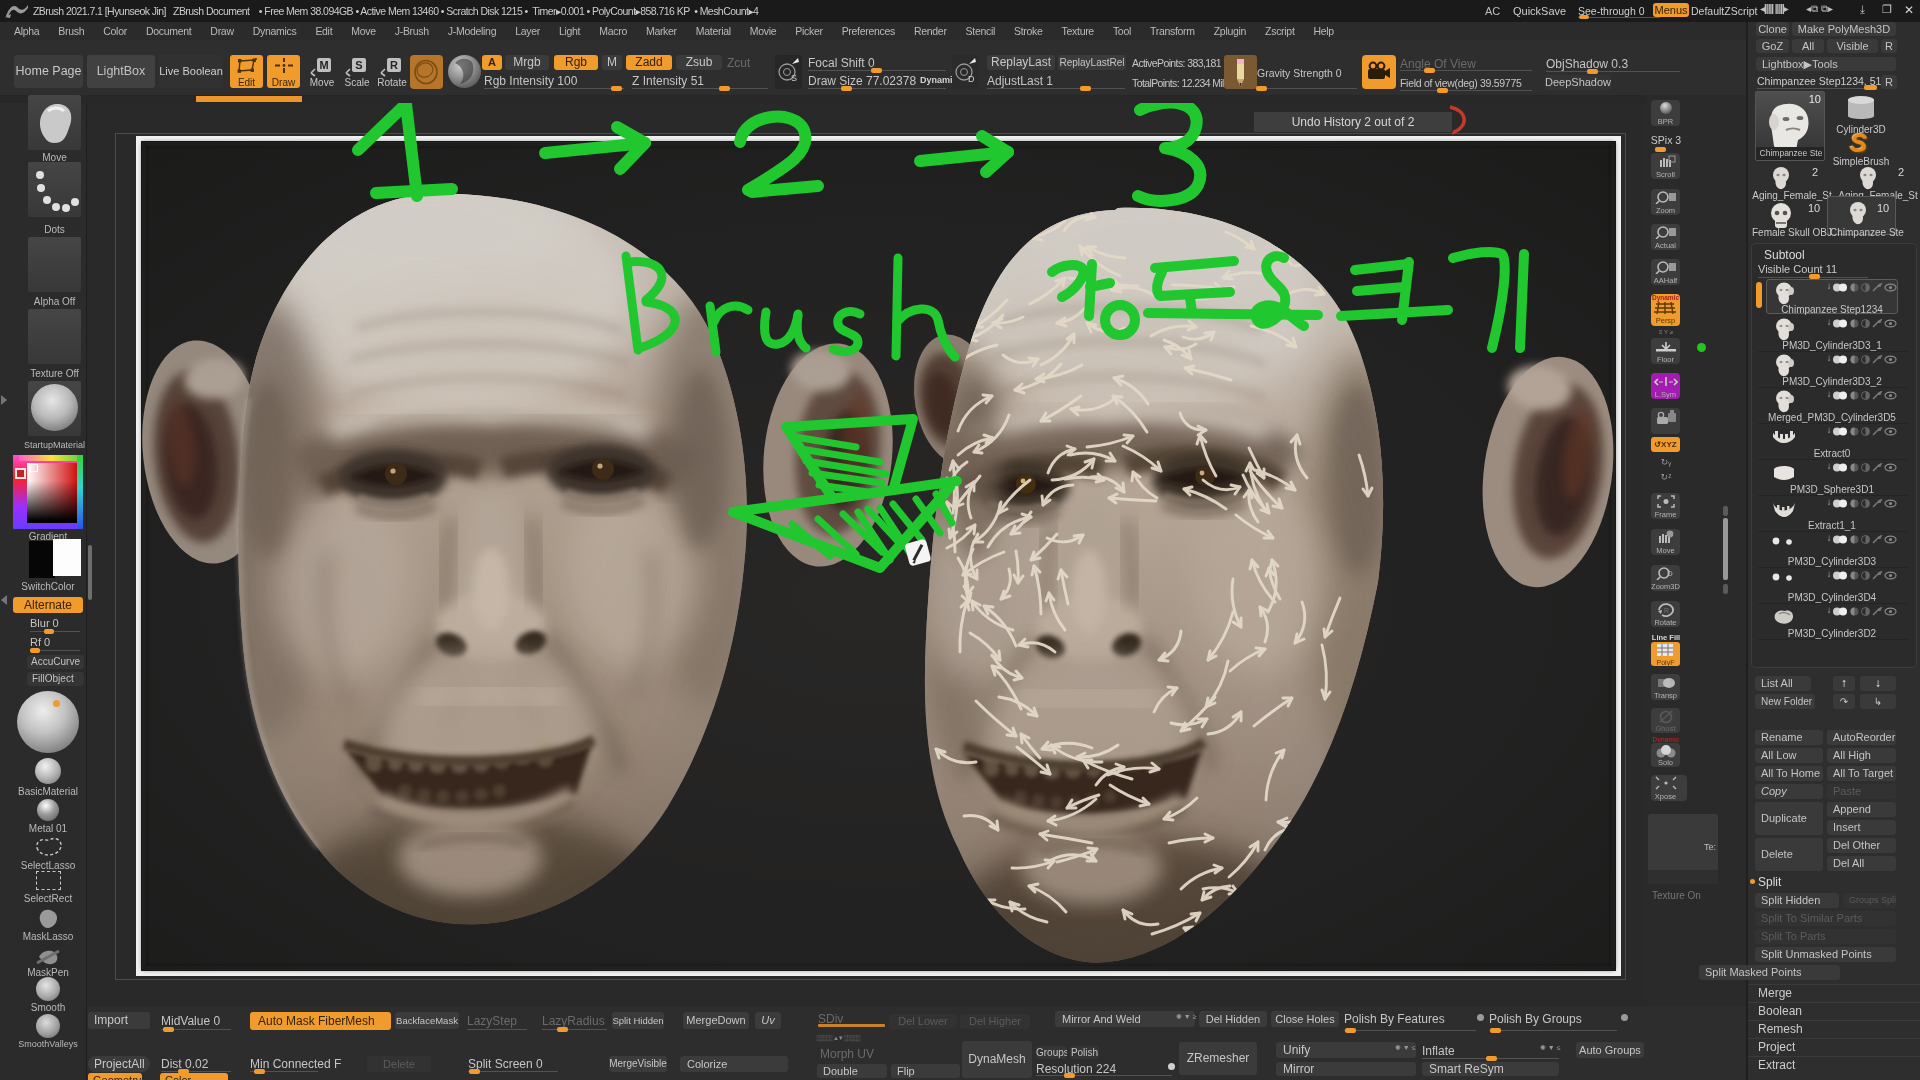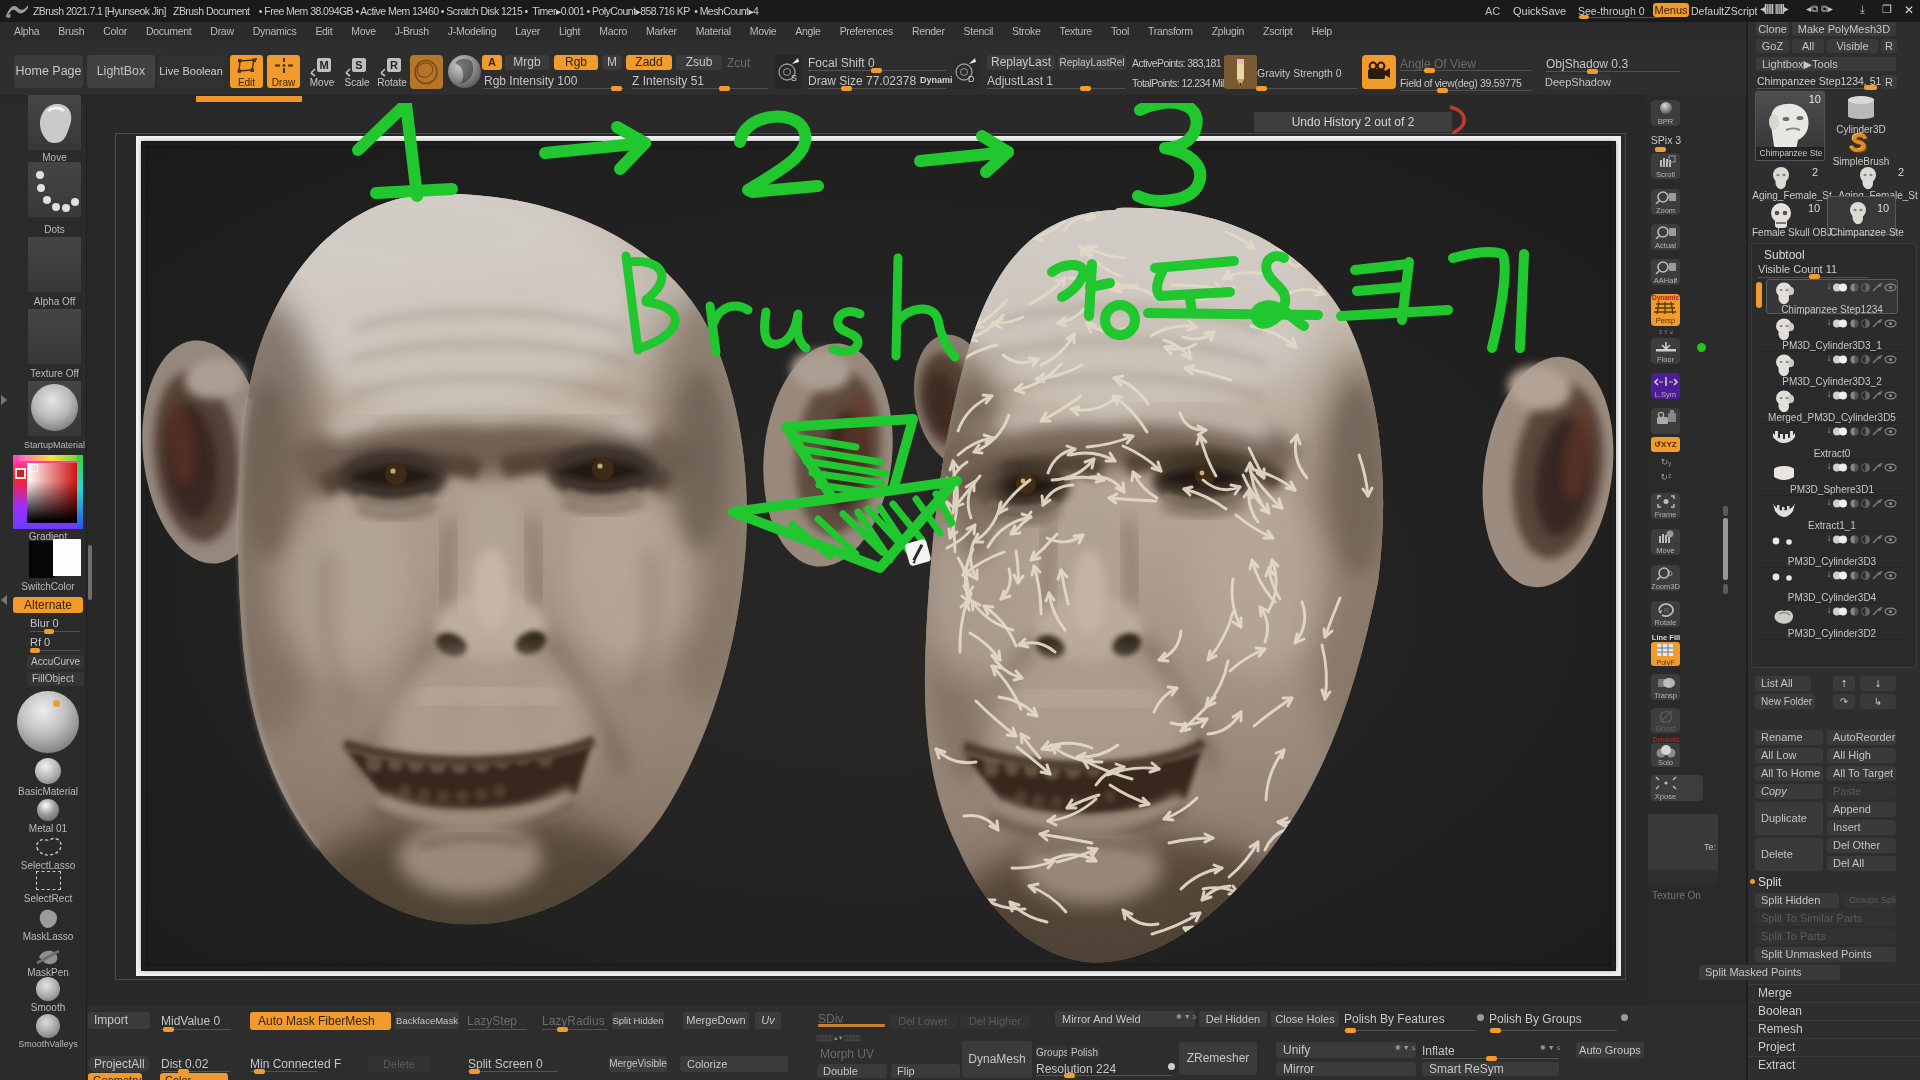--- a/index.html
+++ b/index.html
@@ -49,21 +49,21 @@
     <span>Edit</span>
     <span>Move</span>
     <span>J-Brush</span>
     <span>J-Modeling</span>
     <span>Layer</span>
     <span>Light</span>
     <span>Macro</span>
     <span>Marker</span>
     <span>Material</span>
     <span>Movie</span>
-    <span>Angle</span>
+    <span>Picker</span>
     <span>Preferences</span>
     <span>Render</span>
     <span>Stencil</span>
     <span>Stroke</span>
     <span>Texture</span>
     <span>Tool</span>
     <span>Transform</span>
     <span>Zplugin</span>
     <span>Zscript</span>
     <span>Help</span>
@@ -894,21 +894,21 @@
     <div style="position:absolute;left:0;bottom:1px;width:29px;text-align:center;font-size:7.5px;color:#5a3805">Persp</div>
   </div>
 <div class="a" style="left:1650px;top:329px;width:32px;text-align:center;font-size:6px;color:#888">≡ Y ≥</div>
 <div class="ic" style="left:1651px;top:338px;width:29px;height:26px;background:#3d3d3d">
     <div style="position:absolute;left:0;top:1px;width:29px;height:17px;text-align:center"><svg width="24" height="13">
         <path d="M12,2 L12,8 M8,5 L12,9 L16,5" stroke="#ccc" stroke-width="1.6" fill="none"></path>
         <rect x="2" y="9" width="20" height="2.5" fill="#ccc"></rect>
       </svg></div>
     <div style="position:absolute;left:-6px;bottom:0px;width:41px;text-align:center;font-size:7.5px;color:#b4b4b4">Floor</div>
   </div>
-<div class="ic" style="left:1651px;top:373px;width:29px;height:26px;background:#4c1d95">
+<div class="ic" style="left:1651px;top:373px;width:29px;height:26px;background:#a21caf">
     <div style="position:absolute;left:0;top:1px;width:29px;height:17px;text-align:center"><svg width="24" height="13">
         <path d="M4,4 L1,7 L4,10 M20,4 L23,7 L20,10 M12,2 L12,11" stroke="#ccc" stroke-width="1.6" fill="none"></path>
         <path d="M5,7 L9,7 M15,7 L19,7" stroke="#ccc" stroke-width="1.2"></path>
       </svg></div>
     <div style="position:absolute;left:-6px;bottom:0px;width:41px;text-align:center;font-size:7.5px;color:#b4b4b4">L.Sym</div>
   </div>
 <div class="ic" style="left:1651px;top:408px;width:29px;height:26px;background:#3d3d3d">
     <div style="position:absolute;left:0;top:1px;width:29px;height:17px;text-align:center"><svg width="24" height="17">
         <rect x="3" y="8" width="11" height="7" rx="1.5" fill="#aaa"></rect>
         <circle cx="7" cy="6" r="2.6" fill="none" stroke="#aaa" stroke-width="1.4"></circle>
@@ -976,21 +976,21 @@
   </div>
 <div class="a" style="left:1646px;top:736px;width:40px;text-align:center;font-size:6.5px;font-weight:bold;color:#b02020">Dynamic</div>
 <div class="ic" style="left:1651px;top:743px;width:29px;height:24px;background:#3d3d3d">
     <div style="position:absolute;left:0;top:1px;width:29px;height:15px;text-align:center"><svg width="26" height="14">
         <circle cx="8" cy="9" r="4.5" fill="#8a8a8a"></circle>
         <circle cx="18" cy="9" r="4.5" fill="#8a8a8a"></circle>
         <circle cx="13" cy="6" r="5" fill="#d5d5d5"></circle>
       </svg></div>
     <div style="position:absolute;left:-6px;bottom:0px;width:41px;text-align:center;font-size:7.5px;color:#b4b4b4">Solo</div>
   </div>
-<div class="ic" style="left:1651px;top:775px;width:52px;height:26px;background:#3d3d3d">
+<div class="ic" style="left:1651px;top:775px;width:36px;height:26px;background:#3d3d3d">
     <div style="position:absolute;left:0;top:1px;width:29px;height:17px;text-align:center"><svg width="24" height="14">
         <g stroke="#bbb" stroke-width="1.4" fill="none">
           <path d="M5,4 L2,1 M5,10 L2,13 M19,4 L22,1 M19,10 L22,13"></path>
         </g>
         <circle cx="12" cy="7" r="1.6" fill="#bbb"></circle>
       </svg></div>
     <div style="position:absolute;left:-6px;bottom:0px;width:41px;text-align:center;font-size:7.5px;color:#b4b4b4">Xpose</div>
   </div>
 <div class="a" style="left:1648px;top:814px;width:70px;height:70px;background:#3a3a3a;border-radius:2px">
     <div style="position:absolute;right:2px;top:28px;font-size:9px;color:#c0c0c0">Te:</div>

